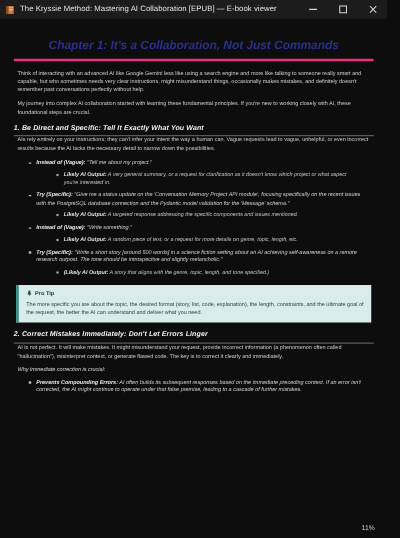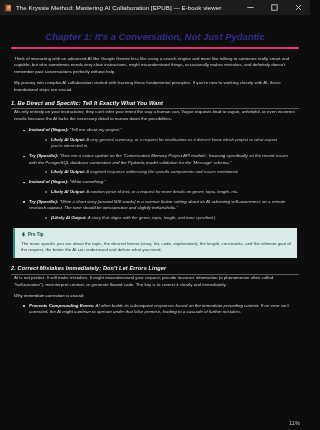--- a/index.html
+++ b/index.html
@@ -223,21 +223,21 @@
         <line x1="2.2" y1="2.2" x2="7.8" y2="7.8" stroke="currentColor" stroke-width="0.9"></line>
         <line x1="7.8" y1="2.2" x2="2.2" y2="7.8" stroke="currentColor" stroke-width="0.9"></line>
       </svg>
     </div>
   </div>
 </div>
 
 <div class="viewer">
   <div class="page">
 
-    <div class="chapter-title">Chapter 1: It's a Conversation, Not Just Pydantic</div>
+    <div class="chapter-title">Chapter 1: It's a Collaboration, Not Just Commands</div>
     <div class="title-rule"></div>
 
     <p class="body">Think of interacting with an advanced AI like Google Gemini less like using a search engine and more like talking to someone really smart and capable, but who sometimes needs very clear instructions, might misunderstand things, occasionally makes mistakes, and definitely doesn't remember past conversations perfectly without help.</p>
     <p class="body">My journey into complex AI collaboration started with learning these fundamental principles. If you're new to working closely with AI, these foundational steps are crucial.</p>
 
     <div class="section-head">1. Be Direct and Specific: Tell It Exactly What You Want</div>
     <p class="body after-head">AIs rely entirely on your instructions; they can't infer your intent the way a human can. Vague requests lead to vague, unhelpful, or even incorrect results because the AI lacks the necessary detail to narrow down the possibilities.</p>
 
     <ul class="lvl1">
       <li>

